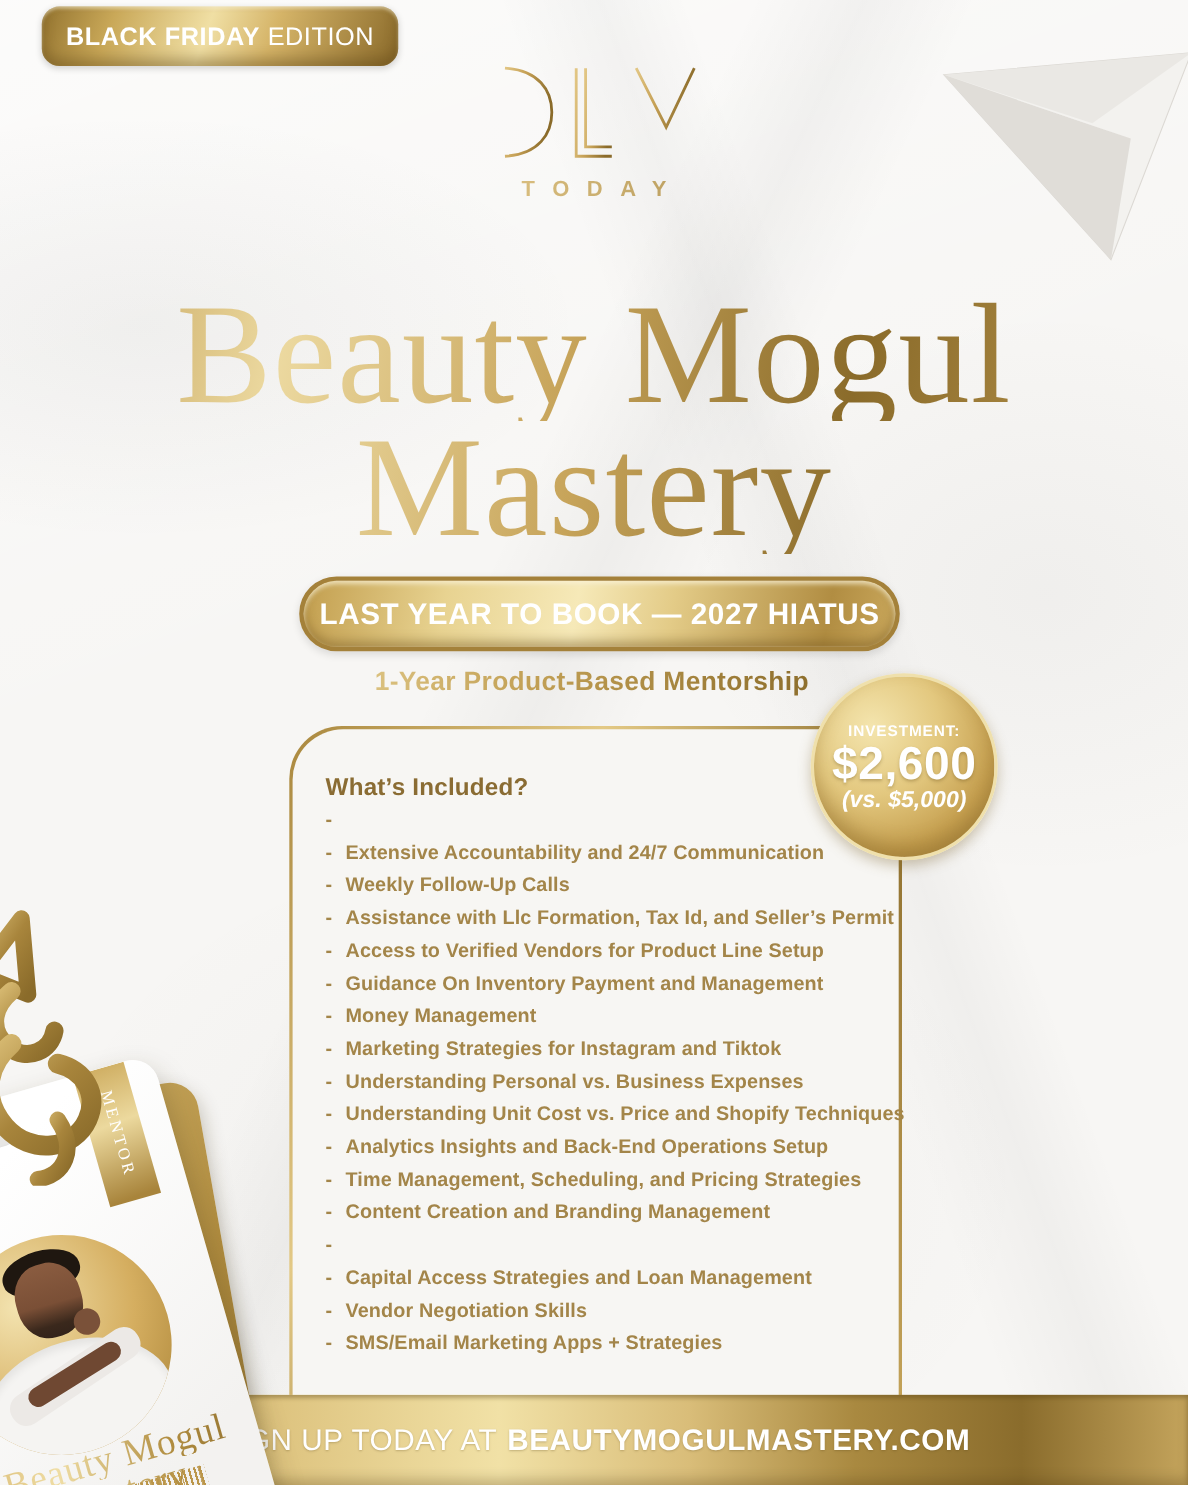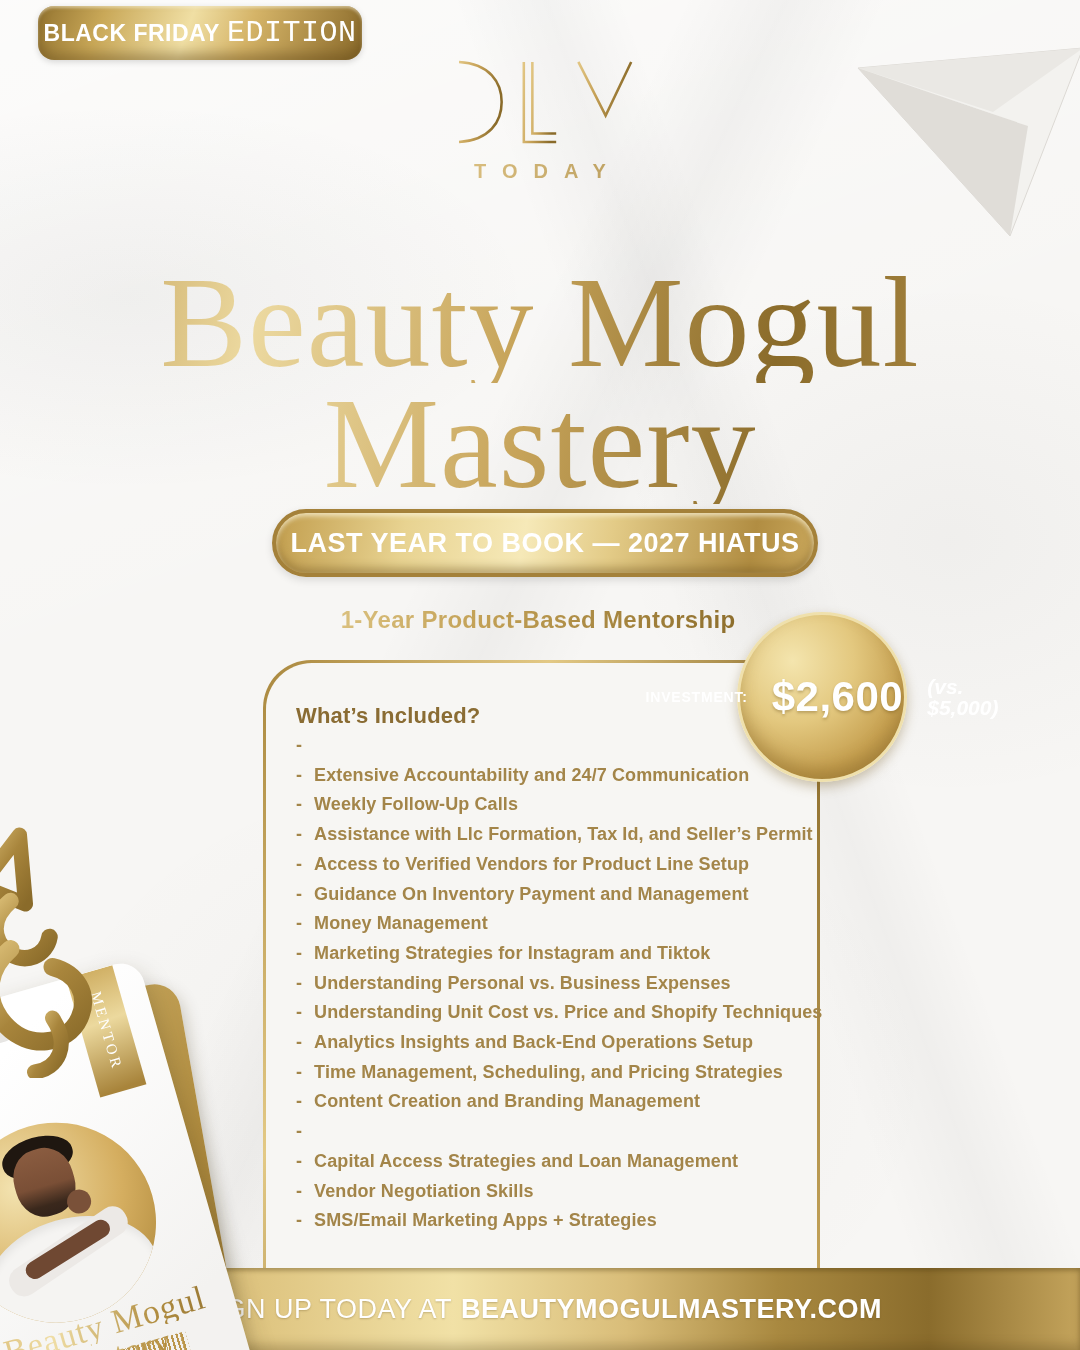--- a/index.html
+++ b/index.html
@@ -22,21 +22,21 @@
 
   .gold-text { background-image:linear-gradient(100deg,#c79f52 0%,#ecd89c 22%,#c2a055 45%,#8a6b2a 70%,#c9a75e 92%);
     -webkit-background-clip:text; background-clip:text; color:transparent; }
 
   
   .bf-badge { position:absolute; left:38px; top:6px; width:324px; height:54px; z-index:5;
     border-radius:16px; display:flex; align-items:center; justify-content:center; gap:7px;
     background:linear-gradient(110deg,#93732f 0%,#c9a858 20%,#f0dfa4 46%,#d5b468 64%,#8a6a2a 100%);
     box-shadow:inset 0 -7px 12px rgba(90,66,20,.4), inset 0 2px 3px rgba(255,248,220,.55), 0 2px 6px rgba(0,0,0,.15); }
   .bf-badge .hl { color:#fff; font-size:23px; font-weight:800; letter-spacing:.5px; }
-  .bf-badge .rest { color:#fff; font-size:30px; font-weight:500; letter-spacing:.5px;font-family:Liberation Mono, monospace; }
+  .bf-badge .rest { color:#fff; font-size:23px; font-weight:500; letter-spacing:.5px; }
 
   
   .plane { position:absolute; left:838px; top:28px; width:245px; height:218px; z-index:1; }
 
   
   .logo { position:absolute; left:0; right:0; top:56px; z-index:4; text-align:center; }
   .logo .sub { margin-top:8px; font-size:20px; font-weight:700; letter-spacing:16px; padding-left:16px;
     background-image:linear-gradient(95deg,#b9954a,#e0c586 40%,#8f7030 80%);
     -webkit-background-clip:text; background-clip:text; color:transparent; }
 
@@ -44,21 +44,21 @@
   .eyebrow { position:absolute; left:0; right:0; top:238px; z-index:4; text-align:center;
     font-size:22px; font-weight:600; letter-spacing:3px; }
 
   
   .title { position:absolute; left:0; right:0; top:262px; z-index:4; text-align:center;
     font-family:"Liberation Serif", serif; font-weight:400; font-size:130px; line-height:.93; letter-spacing:1px; }
   .title div { background-image:linear-gradient(102deg,#bf9c52 4%,#ecd9a0 24%,#c7a45a 48%,#8a6b2a 72%,#b4914a 96%);
     -webkit-background-clip:text; background-clip:text; color:transparent; }
 
   
-  .pill { position:absolute; left:272px; top:509px; width:546px; height:68px; z-index:5;
+  .pill { position:absolute; left:272px; top:524px; width:546px; height:68px; z-index:5;
     border-radius:34px; display:flex; align-items:center; justify-content:center;
     border:4px solid #a4813a;
     background:linear-gradient(100deg,#c29e4e 0%,#e8d391 24%,#f6e9b8 46%,#e3cb87 62%,#b18d42 88%,#caa85c 100%);
     box-shadow:inset 0 3px 5px rgba(255,250,225,.7), inset 0 -5px 10px rgba(110,82,28,.45), 0 3px 8px rgba(0,0,0,.12); }
   .pill span { color:#fff; font-size:27px; font-weight:800; letter-spacing:.5px; }
 
   
   .subtitle { position:absolute; left:0; right:4px; top:606px; z-index:4; text-align:center;
     font-size:24px; font-weight:800; letter-spacing:.3px; }
 
@@ -72,21 +72,21 @@
   .included-list { list-style:none; }
   .included-list li { display:flex; align-items:baseline; font-size:18px; line-height:29.7px;
     color:#a38549; font-weight:600; letter-spacing:.1px; white-space:nowrap; }
   .included-list .dash { margin-right:12px; font-weight:600; }
 
   
   .invest { position:absolute; left:737px; top:612px; width:170px; height:170px; z-index:6;
     border-radius:50%; border:3px solid #efe0ac;
     background:radial-gradient(circle at 32% 28%, #f4e5ae 0%, #e3c87f 38%, #c6a050 70%, #a5813a 100%);
     box-shadow:0 5px 12px rgba(120,95,40,.35), inset 0 -10px 16px rgba(120,90,30,.35);
-    display:flex; flex-direction:row; align-items:center; justify-content:center; color:#fff;gap:24px; }
+    display:flex; flex-direction:column; align-items:center; justify-content:center; color:#fff; }
   .invest .lab { font-size:14px; font-weight:800; letter-spacing:.8px; }
   .invest .price { font-size:42px; font-weight:800; letter-spacing:.5px; line-height:1.05;
     text-shadow:0 2px 3px rgba(110,82,28,.35); }
   .invest .cmp { font-size:21px; font-style:italic; font-weight:700; line-height:1; }
 
   
   .footer-bar { position:absolute; left:0; top:1268px; width:1080px; height:82px; z-index:20;
     display:flex; align-items:center; justify-content:center; gap:9px;
     background:linear-gradient(90deg,#a5833c 0%,#d8bb74 18%,#f1e1a6 42%,#d9bd79 58%,#a98940 72%,#8a6c2c 86%,#c4a45c 100%);
     box-shadow:inset 0 3px 4px rgba(80,60,18,.35), inset 0 -6px 10px rgba(80,60,18,.25); }

